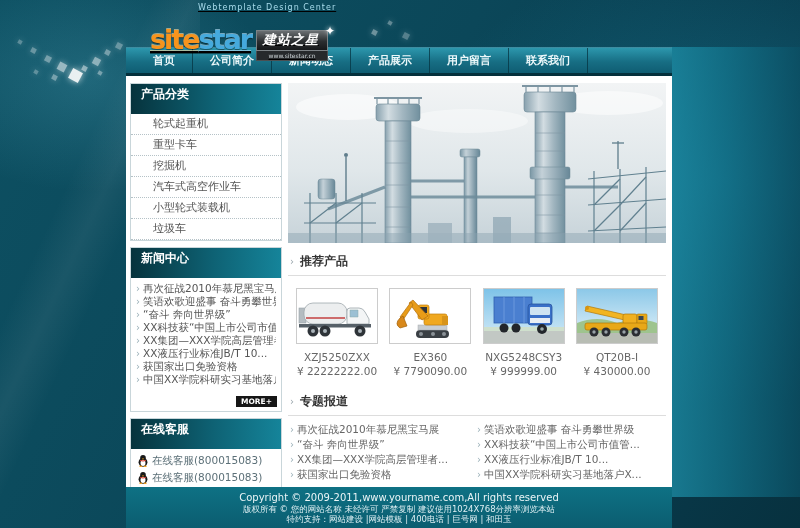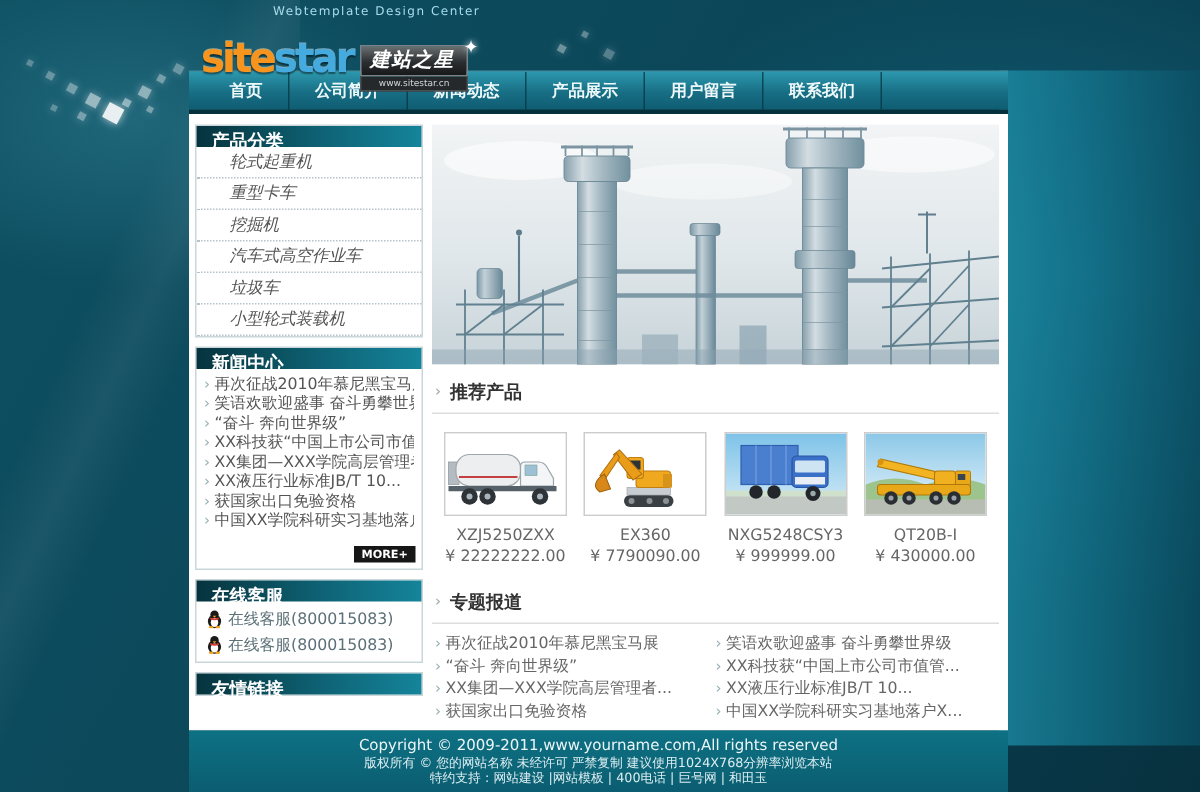--- a/index.html
+++ b/index.html
@@ -14,21 +14,21 @@
   .streak{position:absolute;left:-60px;top:0;width:260px;height:528px;
     background:linear-gradient(115deg,transparent 42%,rgba(255,255,255,.06) 50%,transparent 58%);pointer-events:none;}
   .glow-right{position:absolute;left:666px;top:47px;width:134px;height:450px;
     background:linear-gradient(90deg,#1e91aa 0%,#13758d 45%,#0b5065 100%);opacity:.75;pointer-events:none;}
   .sp{position:absolute;background:#fff;transform:rotate(28deg);box-shadow:0 0 6px rgba(255,255,255,.8);}
 
   
   .page{position:absolute;left:126px;top:0;width:546px;}
 
   
-  .logo{position:absolute;left:8px;top:3px;width:320px;}
+  .logo{position:absolute;left:24px;top:3px;width:320px;text-decoration:underline;}
   .tagline{margin-left:48px;font-size:8px;letter-spacing:1px;color:#a9dcec;}
   .logo-row{display:flex;align-items:flex-start;margin-top:12px;}
   .lg-site{font-size:27px;font-weight:bold;letter-spacing:-2px;color:#f7941d;
     text-shadow:0 1px 1px rgba(0,0,0,.45),0 -1px 0 rgba(255,220,160,.6);}
   .lg-star{font-size:27px;font-weight:bold;letter-spacing:-2px;color:#45aadd;
     text-shadow:0 1px 1px rgba(0,0,0,.45),0 -1px 0 rgba(190,230,255,.6);}
   .badge-wrap{margin:6px 0 0 5px;position:relative;}
   .badge{display:block;background:linear-gradient(#6a6f72,#2b2e30 55%,#17191b);
     border:1px solid #7c8285;color:#fff;font-weight:bold;font-style:italic;
     font-size:13px;padding:0 8px 1px 6px;letter-spacing:1px;}
@@ -45,25 +45,25 @@
     border-right:1px solid rgba(6,52,66,.75);cursor:pointer;height:25px;line-height:25px;}
   .nav-edge{height:3px;background:#04303c;}
 
   
   .content{background:#fff;height:411px;padding:7px 6px 6px 4px;box-sizing:border-box;overflow:hidden;}
   .sidebar{float:left;width:152px;}
   .main{float:right;width:378px;}
 
   
   .box{border:1px solid #c9d6da;margin-bottom:6px;background:#fff;}
-  .box-h{height:14px;line-height:20px;padding-left:10px;font-size:12px;font-weight:bold;color:#fff;
+  .box-h{height:30px;line-height:20px;padding-left:10px;font-size:12px;font-weight:bold;color:#fff;
     background:linear-gradient(90deg,#06333d 0%,#0e6274 55%,#15849a 100%);}
   ul{list-style:none;margin:0;padding:0;}
   .cat-item{height:20px;line-height:20px;padding-left:22px;font-size:11px;color:#555;
-    border-bottom:1px dotted #b5c2c7;cursor:pointer;white-space:nowrap;overflow:hidden;font-style:italic;}
+    border-bottom:1px dotted #b5c2c7;cursor:pointer;white-space:nowrap;overflow:hidden;}
   .news-list{padding:4px 5px 2px 5px;}
   .news-item{font-size:10.5px;color:#555;line-height:13px;white-space:nowrap;overflow:hidden;cursor:pointer;}
   .blt{color:#9ab0b8;margin-right:3px;font-size:10px;}
   .more-row{text-align:right;padding:1px 4px 3px 0;}
   .more-tag{display:inline-block;background:#161616;color:#fff;font-size:7.5px;font-weight:bold;
     padding:1px 5px;cursor:pointer;}
   .svc-row{display:flex;align-items:center;font-size:10.5px;color:#5c7078;padding:2px 6px;cursor:pointer;height:13px;}
   .svc-row svg{margin-right:3px;}
 
   
@@ -138,22 +138,22 @@
 
     <div class="sidebar">
 
       <div class="box">
         <div class="box-h">产品分类</div>
         <ul>
           <li class="cat-item">轮式起重机</li>
           <li class="cat-item">重型卡车</li>
           <li class="cat-item">挖掘机</li>
           <li class="cat-item">汽车式高空作业车</li>
+          <li class="cat-item">小型轮式装载机</li>
           <li class="cat-item">垃圾车</li>
-          <li class="cat-item">小型轮式装载机</li>
         </ul>
       </div>
 
       <div class="box">
         <div class="box-h">新闻中心</div>
         <ul class="news-list">
           <li class="news-item"><span class="blt">›</span><span>再次征战2010年慕尼黑宝马展</span></li>
           <li class="news-item"><span class="blt">›</span><span>笑语欢歌迎盛事 奋斗勇攀世界级</span></li>
           <li class="news-item"><span class="blt">›</span><span>“奋斗 奔向世界级”</span></li>
           <li class="news-item"><span class="blt">›</span><span>XX科技获“中国上市公司市值管...</span></li>

